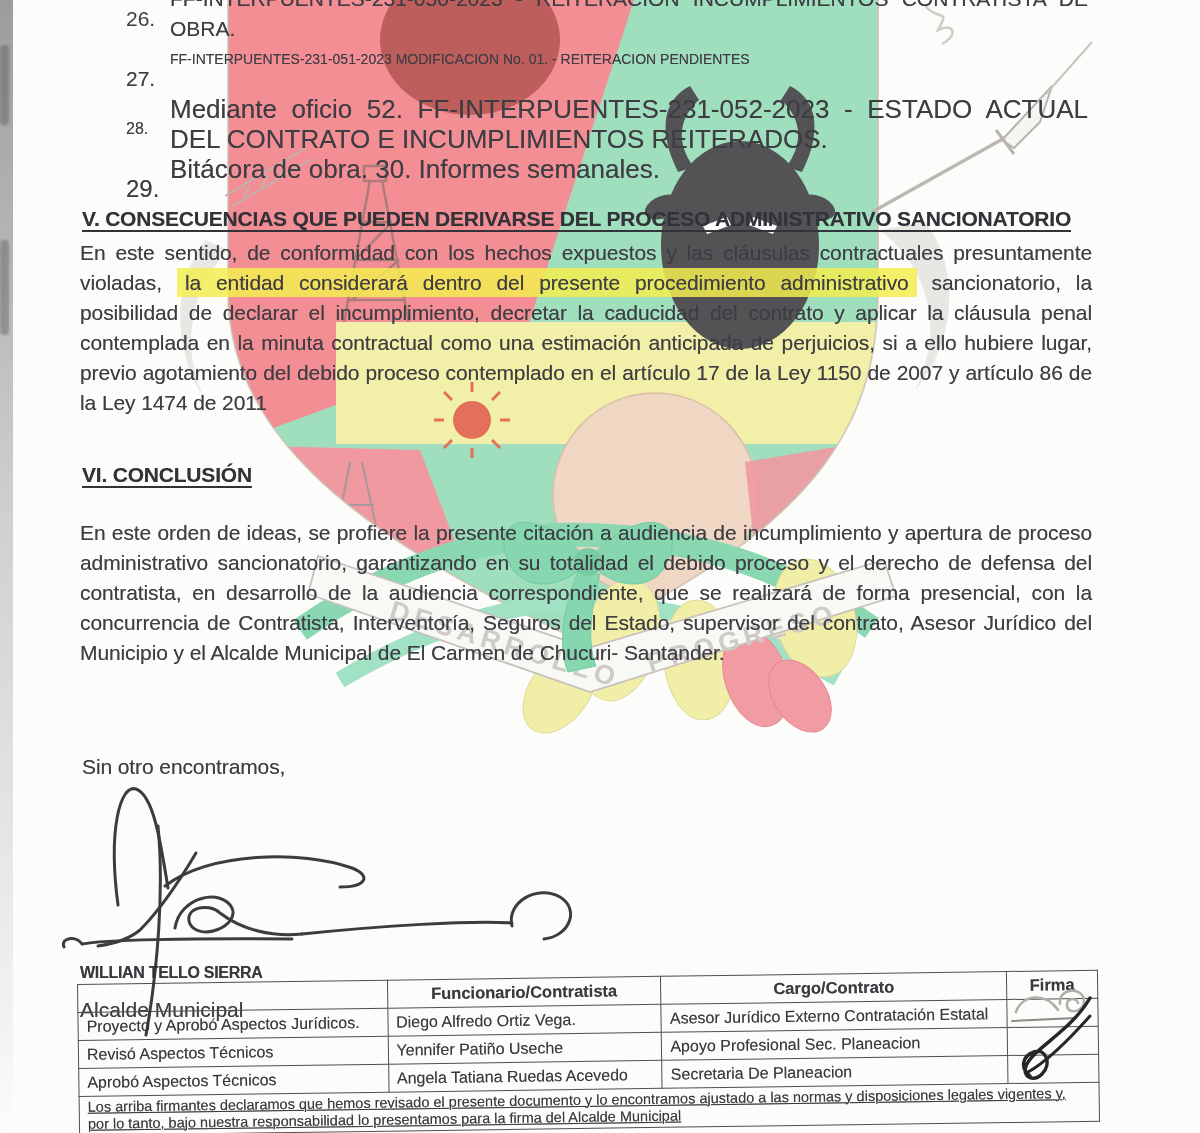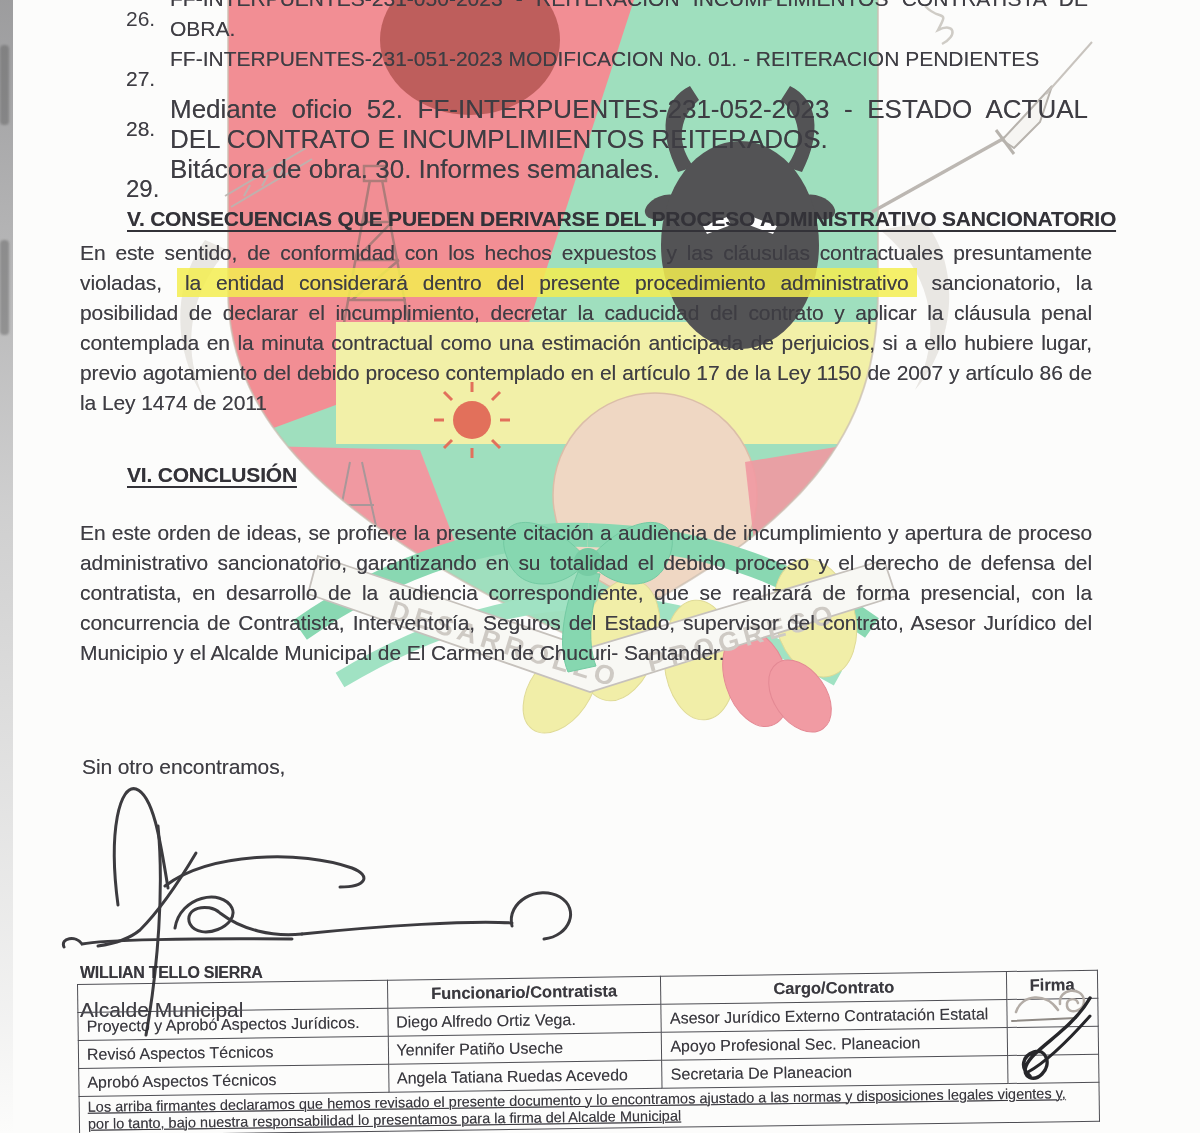--- a/index.html
+++ b/index.html
@@ -10,21 +10,21 @@
   }
   .scan-edge{
     position:absolute;left:0;top:0;width:13px;height:100%;z-index:6;
     background:linear-gradient(180deg,rgba(105,105,108,.65),rgba(140,140,142,.4) 45%,rgba(170,170,172,.12) 90%,transparent);
   }
   .scan-smudge{position:absolute;left:0;width:9px;z-index:6;background:rgba(90,90,92,.45);border-radius:4px;filter:blur(1px);}
   .txt{position:absolute;font-size:21px;line-height:30px;letter-spacing:-0.1px;
        text-shadow:0 0 .6px rgba(62,61,67,.55);z-index:2;}
   .justify{text-align:justify;}
   .heading{font-weight:bold;color:#333238;text-decoration:underline;
-           text-decoration-thickness:2px;text-underline-offset:4px;letter-spacing:-0.2px;margin-left:45px;}
+           text-decoration-thickness:2px;text-underline-offset:4px;letter-spacing:-0.2px;}
   .list{position:absolute;left:126px;top:-16px;width:962px;z-index:2;}
   .list-item{display:flex;}
   .list-num{width:36px;flex:0 0 36px;text-align:left;margin-top:20px;}
   .list-gap{width:8px;flex:0 0 8px;}
   .list-text{flex:1;text-align:justify;}
   mark.hl{background:rgba(243,237,80,.85);color:inherit;padding:3px 8px;margin-top:36px;}
   .sig-name{position:absolute;left:80px;top:964px;font-size:16px;font-weight:bold;letter-spacing:-0.3px;z-index:2;
             text-shadow:0 0 .6px rgba(50,50,55,.6);color:#38373d;}
   .sig-title{position:absolute;left:80px;top:998px;font-size:21px;z-index:2;text-shadow:0 0 .6px rgba(62,61,67,.5);}
   table.approval{
@@ -158,24 +158,24 @@
 
   <div class="list">
     <div class="list-item">
       <span class="txt2 list-num txt-static" style="font-size:21px;line-height:30px;">26.</span>
       <span class="list-gap"></span>
       <span class="list-text" style="font-size:21px;line-height:30px;text-shadow:0 0 .6px rgba(62,61,67,.55);">FF-INTERPUENTES-231-050-2023 - REITERACION INCUMPLIMIENTOS CONTRATISTA DE OBRA.</span>
     </div>
     <div class="list-item">
       <span class="list-num" style="font-size:21px;line-height:30px;text-shadow:0 0 .6px rgba(62,61,67,.55);">27.</span>
       <span class="list-gap"></span>
-      <span class="list-text" style="font-size:21px;line-height:30px;text-shadow:0 0 .6px rgba(62,61,67,.55);text-align:left;">FF-INTERPUENTES-231-051-2023 MODIFICACION No. 01. - REITERACION PENDIENTES</span>
-    </div>
-    <div class="list-item">
-      <span class="list-num" style="font-size:21px;line-height:30px;text-shadow:0 0 .6px rgba(62,61,67,.55);">28.</span>
+      <span class="list-text" style="font-size:14px;line-height:30px;text-shadow:0 0 .6px rgba(62,61,67,.55);text-align:left;">FF-INTERPUENTES-231-051-2023 MODIFICACION No. 01. - REITERACION PENDIENTES</span>
+    </div>
+    <div class="list-item">
+      <span class="list-num" style="font-size:16px;line-height:30px;text-shadow:0 0 .6px rgba(62,61,67,.55);">28.</span>
       <span class="list-gap"></span>
       <span class="list-text" style="font-size:26px;line-height:30px;text-shadow:0 0 .6px rgba(62,61,67,.55);">Mediante oficio 52. FF-INTERPUENTES-231-052-2023 - ESTADO ACTUAL DEL CONTRATO E INCUMPLIMIENTOS REITERADOS.</span>
     </div>
     <div class="list-item">
       <span class="list-num" style="font-size:24px;line-height:30px;text-shadow:0 0 .6px rgba(62,61,67,.55);">29.</span>
       <span class="list-gap"></span>
       <span class="list-text" style="font-size:26px;line-height:30px;text-shadow:0 0 .6px rgba(62,61,67,.55);text-align:left;">Bitácora de obra. 30. Informes semanales.</span>
     </div>
   </div>
 

